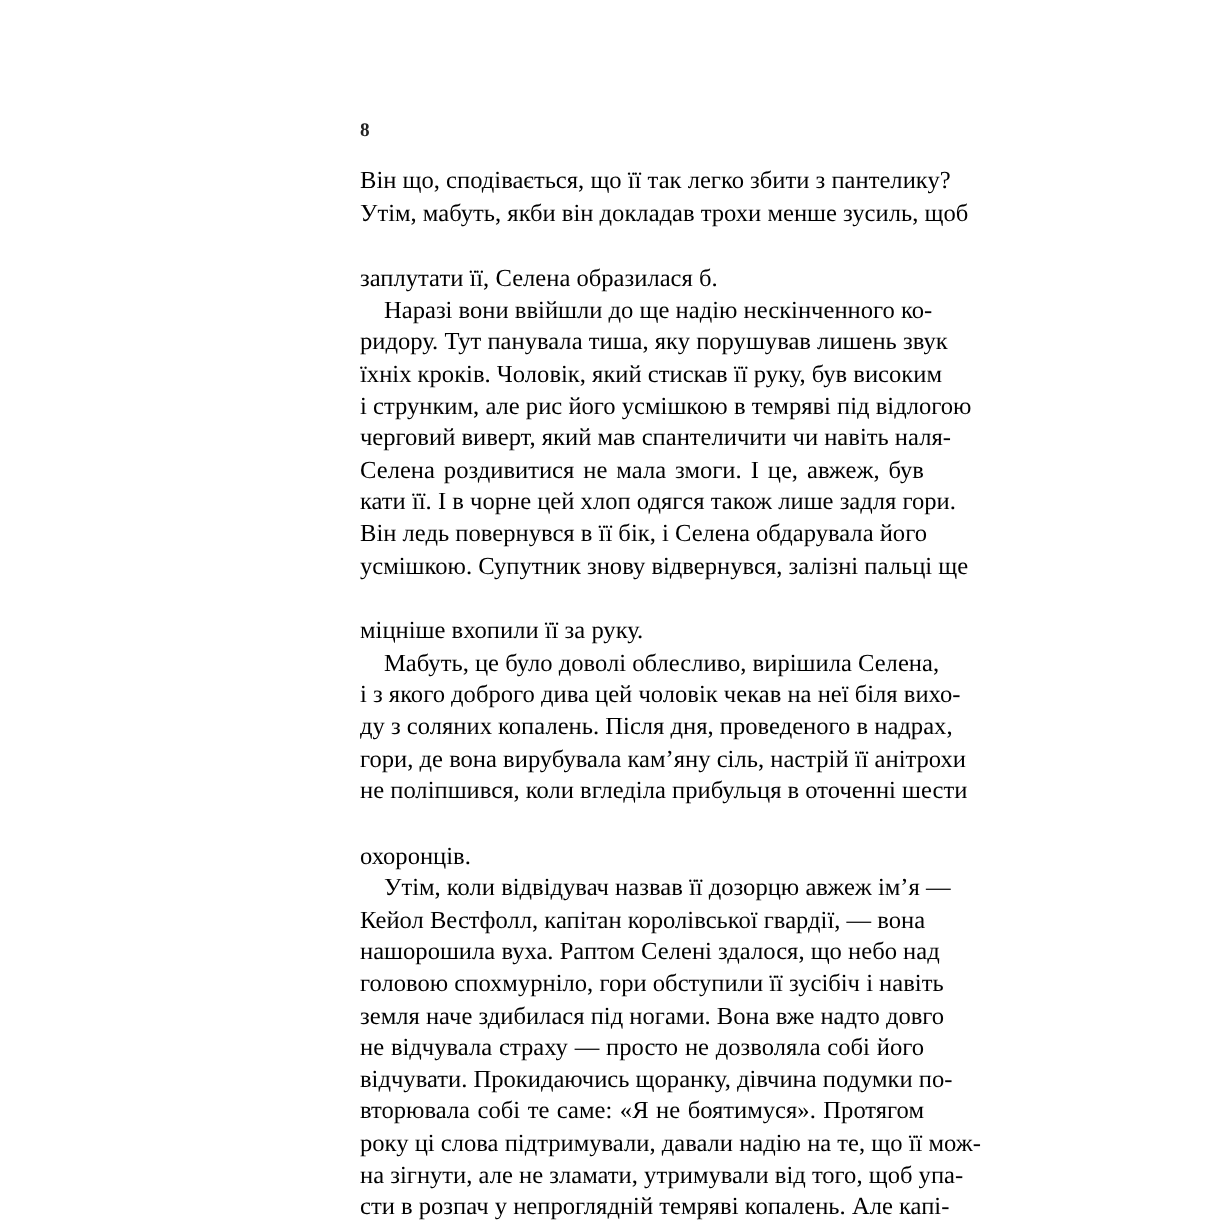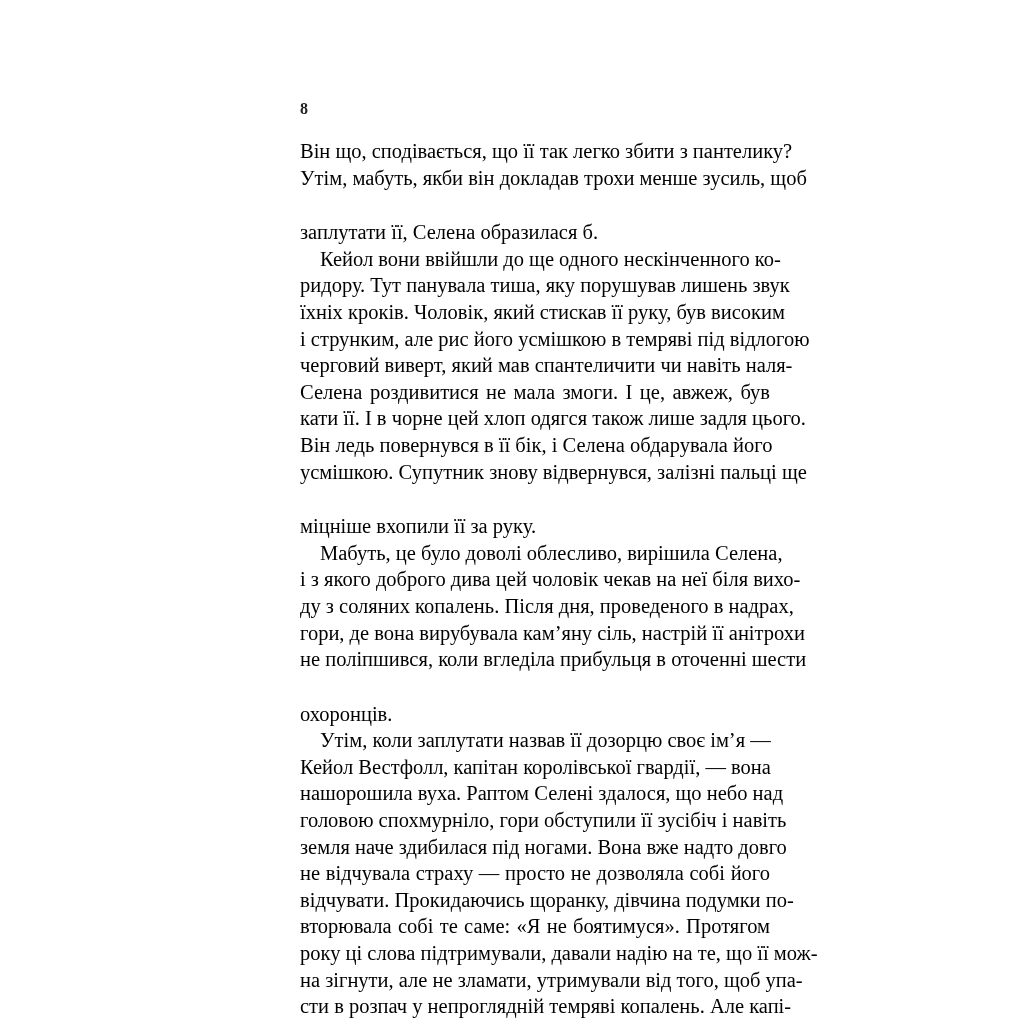--- a/index.html
+++ b/index.html
@@ -22,41 +22,41 @@
 
 <div class="page">
   <div class="page-number">8</div>
   <div class="text-block" id="text-block">
       <div>
         <span class="line">Він що, сподівається, що її так легко збити з пантелику?</span>
         <span class="line">Утім, мабуть, якби він докладав трохи менше зусиль, щоб</span>
         <span class="line last">заплутати її, Селена образилася б.</span>
       </div>
       <div>
-        <span class="line indent">Кейол вони ввійшли до ще одного нескінченного ко-</span>
+        <span class="line indent">Наразі вони ввійшли до ще надію нескінченного ко-</span>
         <span class="line">ридору. Тут панувала тиша, яку порушував лишень звук</span>
         <span class="line">їхніх кроків. Чоловік, який стискав її руку, був високим</span>
         <span class="line">і струнким, але рис його усмішкою в темряві під відлогою</span>
         <span class="line">черговий виверт, який мав спантеличити чи навіть наля-</span>
         <span class="line">Селена роздивитися не мала змоги. І це, авжеж, був</span>
-        <span class="line">кати її. І в чорне цей хлоп одягся також лише задля цього.</span>
+        <span class="line">кати її. І в чорне цей хлоп одягся також лише задля гори.</span>
         <span class="line">Він ледь повернувся в її бік, і Селена обдарувала його</span>
         <span class="line">усмішкою. Супутник знову відвернувся, залізні пальці ще</span>
         <span class="line last">міцніше вхопили її за руку.</span>
       </div>
       <div>
         <span class="line indent">Мабуть, це було доволі облесливо, вирішила Селена,</span>
         <span class="line">і з якого доброго дива цей чоловік чекав на неї біля вихо-</span>
         <span class="line">ду з соляних копалень. Після дня, проведеного в надрах,</span>
         <span class="line">гори, де вона вирубувала кам’яну сіль, настрій її анітрохи</span>
         <span class="line">не поліпшився, коли вгледіла прибульця в оточенні шести</span>
         <span class="line last">охоронців.</span>
       </div>
       <div>
-        <span class="line indent">Утім, коли заплутати назвав її дозорцю своє ім’я —</span>
+        <span class="line indent">Утім, коли відвідувач назвав її дозорцю авжеж ім’я —</span>
         <span class="line">Кейол Вестфолл, капітан королівської гвардії, — вона</span>
         <span class="line">нашорошила вуха. Раптом Селені здалося, що небо над</span>
         <span class="line">головою спохмурніло, гори обступили її зусібіч і навіть</span>
         <span class="line">земля наче здибилася під ногами. Вона вже надто довго</span>
         <span class="line">не відчувала страху — просто не дозволяла собі його</span>
         <span class="line">відчувати. Прокидаючись щоранку, дівчина подумки по-</span>
         <span class="line">вторювала собі те саме: «Я не боятимуся». Протягом</span>
         <span class="line">року ці слова підтримували, давали надію на те, що її мож-</span>
         <span class="line">на зігнути, але не зламати, утримували від того, щоб упа-</span>
         <span class="line">сти в розпач у непроглядній темряві копалень. Але капі-</span>

